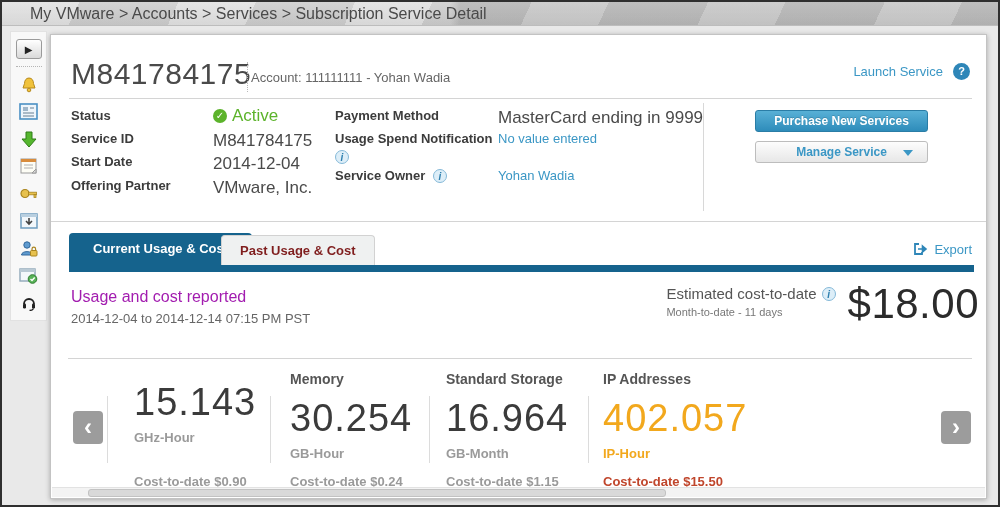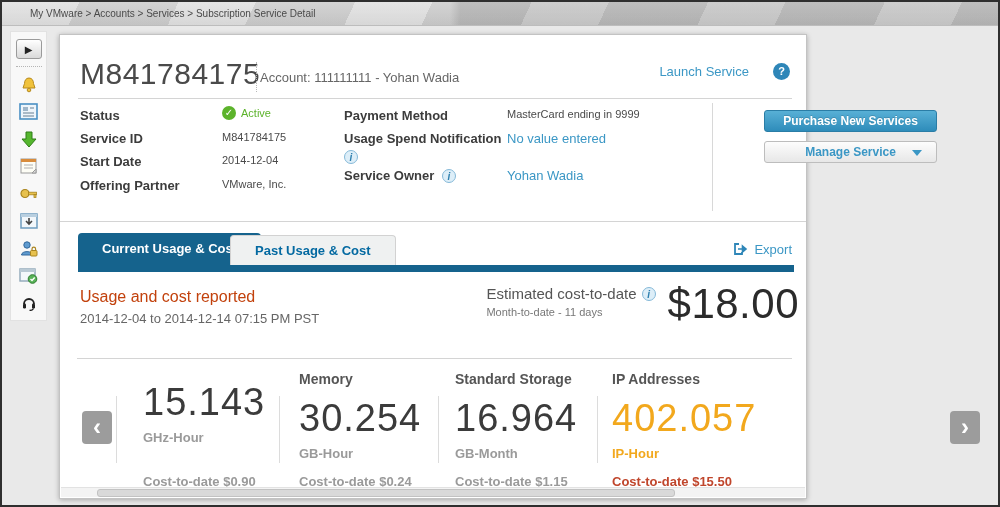--- a/index.html
+++ b/index.html
@@ -7,48 +7,48 @@
   .frame { position:absolute; top:0; left:0; width:1000px; height:507px; background:#e9e9e9;
            border:2px solid #2f2f2f; overflow:hidden; }
 
   
   .topbar { position:absolute; top:0; left:0; width:996px; height:24px;
     background-image:
       linear-gradient(to right, rgba(0,0,0,0) 45%, rgba(0,0,0,0.10) 46%),
       repeating-linear-gradient(115deg, rgba(255,255,255,0.20) 0 70px, rgba(0,0,0,0.05) 70px 160px),
       linear-gradient(#dfdfdf,#cecece);
     border-bottom:1px solid #bdbdbd; }
-  .breadcrumb { position:absolute; left:28px; top:0; line-height:24px; font-size:10px; color:#4a4a4a; }
+  .breadcrumb { position:absolute; left:28px; top:0; line-height:24px; font-size:16px; color:#4a4a4a; }
 
   
   .side-toolbar { position:absolute; top:29px; left:8px; width:37px; height:290px; background:#f8f8f8;
     border:1px solid #e2e2e2; display:flex; flex-direction:column; align-items:center; padding-top:7px; }
   .tool { width:26px; height:21px; display:flex; align-items:center; justify-content:center; margin-bottom:7px; cursor:pointer; }
   .play-btn { background:linear-gradient(#ffffff,#d9d9d9); border:1px solid #9a9a9a; border-radius:3px; }
   .play-btn::before { content:"▶"; font-size:10px; color:#222; }
   .tool-sep { width:26px; border-top:1px dotted #b5b5b5; margin-bottom:7px; }
 
   
-  .card { position:absolute; top:32px; left:48px; width:748px; height:465px; background:#fff;
-    border:1px solid #c3c3c3; box-shadow:0 1px 5px rgba(0,0,0,0.28);margin-left:9px; }
+  .card { position:absolute; top:32px; left:48px; width:937px; height:465px; background:#fff;
+    border:1px solid #c3c3c3; box-shadow:0 1px 5px rgba(0,0,0,0.28); }
 
   .page-title { position:absolute; left:20px; top:22px; font-size:30px; color:#4a4a4a; letter-spacing:0.5px; }
   .account-wrap { position:absolute; left:196px; top:27px; border-left:1px dotted #b8b8b8; padding-left:3px; height:30px; display:flex; align-items:center; }
   .account-text { font-size:13px; color:#666; }
-  .launch-wrap { position:absolute; right:16px; top:28px; display:flex; align-items:center; gap:24px; }
+  .launch-wrap { position:absolute; right:16px; top:28px; display:flex; align-items:center; gap:10px; }
   .launch-link { font-size:13px; color:#3b97c5; cursor:pointer; }
   .help-circle { width:17px; height:17px; border-radius:50%; background:#2e86b8; color:#fff; font-size:11px; font-weight:bold;
     text-align:center; line-height:17px; cursor:pointer; }
   .help-circle::before { content:"?"; }
 
   .hline { position:absolute; border-top:1px solid #d4d4d4; }
 
   
   .f-label { position:absolute; font-size:13px; font-weight:bold; color:#3c3c3c; }
-  .f-value { position:absolute; font-size:11px; color:#4a4a4a; }
+  .f-value { position:absolute; font-size:17px; color:#4a4a4a; }
   .f-link  { position:absolute; font-size:13px; color:#3b97c5; cursor:pointer; }
   .status-val { display:flex; align-items:center; gap:5px; color:#5cb32b; }
   .check-circle { width:14px; height:14px; border-radius:50%; background:#5cb32b; color:#fff; font-size:10px;
     text-align:center; line-height:14px; display:inline-block; }
   .check-circle::before { content:"✓"; }
   .info-i { display:inline-block; width:14px; height:14px; border-radius:50%; background:#ddeef8;
     border:1px solid #85b9d8; color:#2e7fae; font-size:10px; font-weight:bold; font-style:italic;
     text-align:center; line-height:13px; cursor:pointer; }
   .info-i::before { content:"i"; }
   .vdivider { position:absolute; border-left:1px solid #d8d8d8; }
@@ -57,28 +57,28 @@
     text-align:center; line-height:20px; cursor:pointer; }
   .btn-primary { top:75px; background:linear-gradient(#58b0d6,#2e8cba); border:1px solid #2a7da6; color:#fff;
     text-shadow:0 -1px 0 rgba(0,0,0,0.15); }
   .btn-secondary { top:106px; background:linear-gradient(#fdfdfd,#e7e7e7); border:1px solid #bdbdbd; color:#3b97c5; }
   .dd-arrow { position:absolute; right:14px; top:8px; width:0; height:0;
     border-left:5px solid transparent; border-right:5px solid transparent; border-top:6px solid #3b97c5; }
 
   
   .tab { position:absolute; font-size:13px; font-weight:bold; border-radius:4px 4px 0 0; cursor:pointer; }
   .tab-active { left:18px; top:198px; height:32px; line-height:32px; padding:0 24px; background:#15638d; color:#fff; }
-  .tab-inactive { left:170px; top:200px; height:30px; line-height:30px; padding:0 24px; background:#eff1f1;
-    color:#0369a1; border:1px solid #d2d2d2; border-bottom:none; }
+  .tab-inactive { left:170px; top:200px; height:30px; line-height:30px; padding:0 18px; background:#eff1f1;
+    color:#7f1d1d; border:1px solid #d2d2d2; border-bottom:none; }
   .tab-underline { position:absolute; left:18px; right:12px; top:230px; height:7px; background:#15638d; }
   .export-wrap { position:absolute; right:14px; top:206px; display:flex; align-items:center; gap:6px; cursor:pointer; }
   .export-label { font-size:13px; color:#3b97c5; }
 
   
-  .usage-heading { position:absolute; left:20px; top:253px; font-size:16px; color:#c2410c; }
+  .usage-heading { position:absolute; left:20px; top:253px; font-size:16px; color:#a21caf; }
   .usage-period { position:absolute; left:20px; top:276px; font-size:13px; color:#666; }
   .est-block { position:absolute; right:7px; top:250px; display:flex; align-items:flex-start; gap:12px;justify-content:flex-end; }
   .est-label-row { display:flex; align-items:center; gap:5px; }
   .est-label { font-size:15px; color:#555; }
   .est-sub { font-size:11px; color:#777; margin-top:4px; }
   .est-total { font-size:42px; color:#2b2b2b; line-height:1; margin-top:-2px; letter-spacing:0.5px; }
 
   
   .metric { position:absolute; top:336px; width:155px; }
   .m-name { font-size:14px; font-weight:bold; color:#555; }

